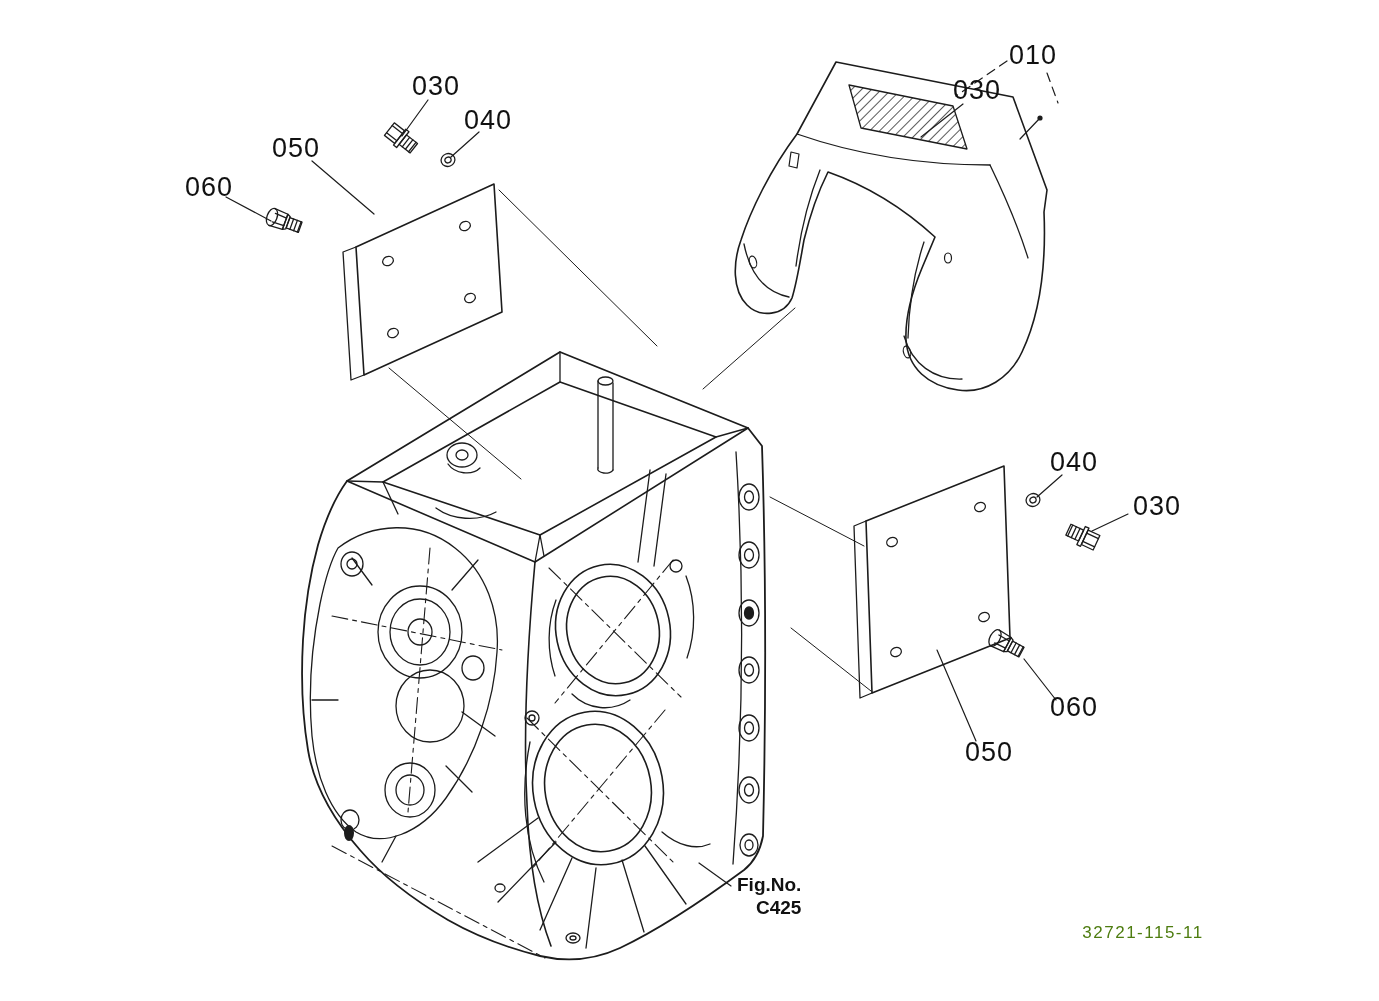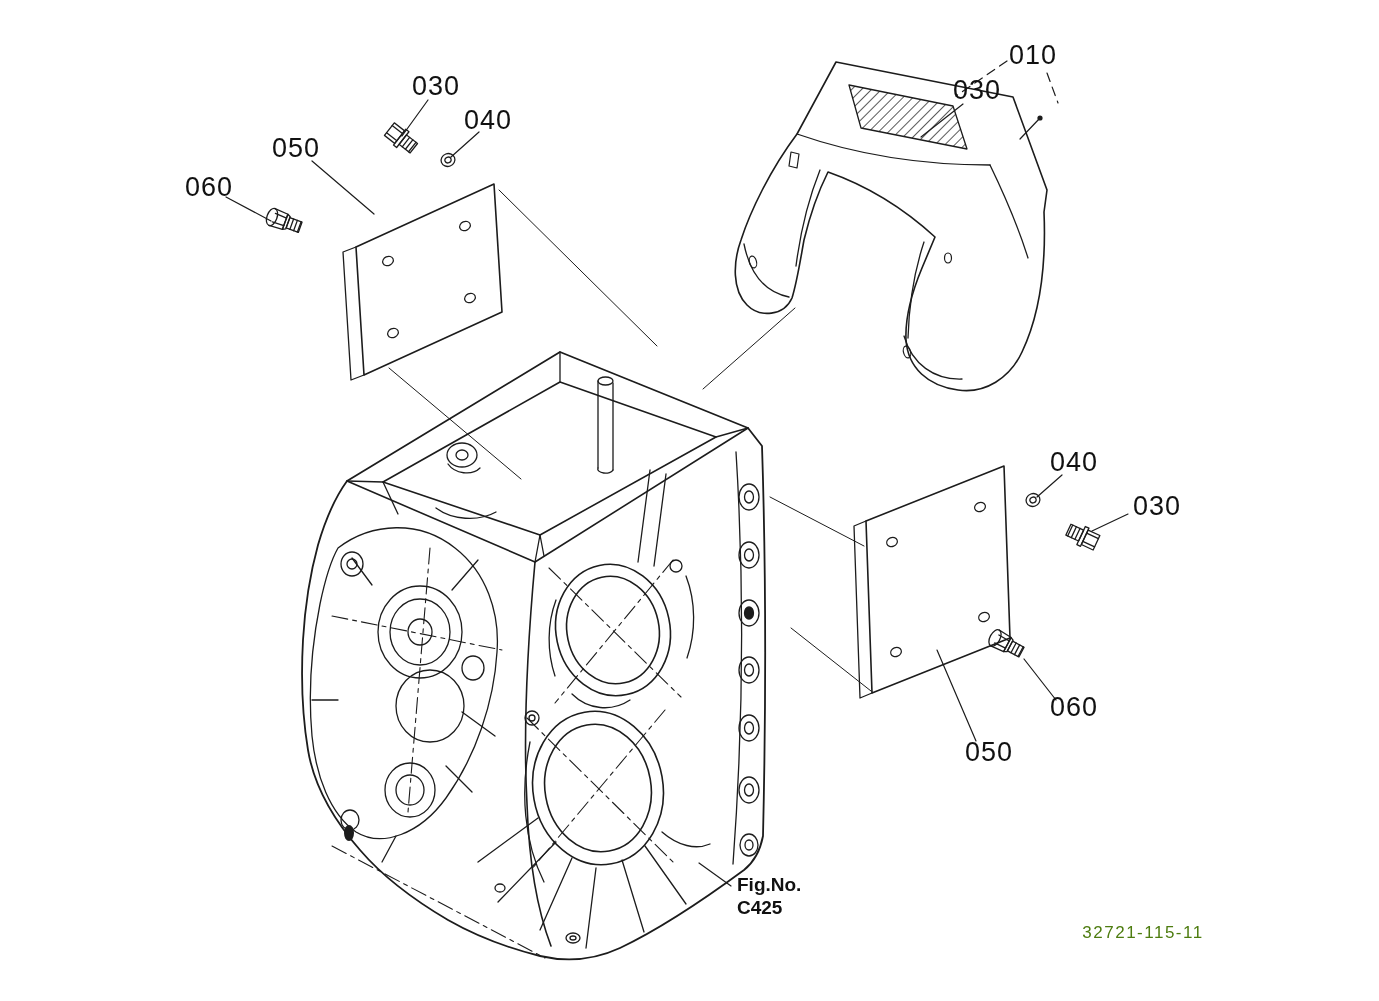--- a/index.html
+++ b/index.html
@@ -3,21 +3,21 @@
 <meta charset="utf-8">
 <style>
   html,body{margin:0;padding:0;background:#ffffff;}
   body{font-family:"Liberation Sans", sans-serif;}
   #stage{position:relative;width:1379px;height:1001px;background:#ffffff;overflow:hidden;}
   #stage svg{position:absolute;left:0;top:0;}
   .callout{
     position:absolute;transform:translateX(-50%);
     font-size:27px;color:#111;letter-spacing:1px;white-space:nowrap;text-align:center;
   }
-  .figref{position:absolute;font-size:19px;font-weight:600;color:#111;line-height:23px;white-space:nowrap;}
+  .figref{position:absolute;font-size:19px;font-weight:600;color:#111;line-height:23px;white-space:nowrap;text-align:right;}
   .drawno{position:absolute;transform:translateX(-50%);font-size:17px;color:#4d7c0f;letter-spacing:1.5px;white-space:nowrap;}
 </style>
 </head>
 <body>
 
 <div id="stage">
 
 <svg width="1379" height="1001" viewBox="0 0 1379 1001">
   <defs>
     <pattern id="hatch45" patternUnits="userSpaceOnUse" width="7" height="7" patternTransform="rotate(45)">

